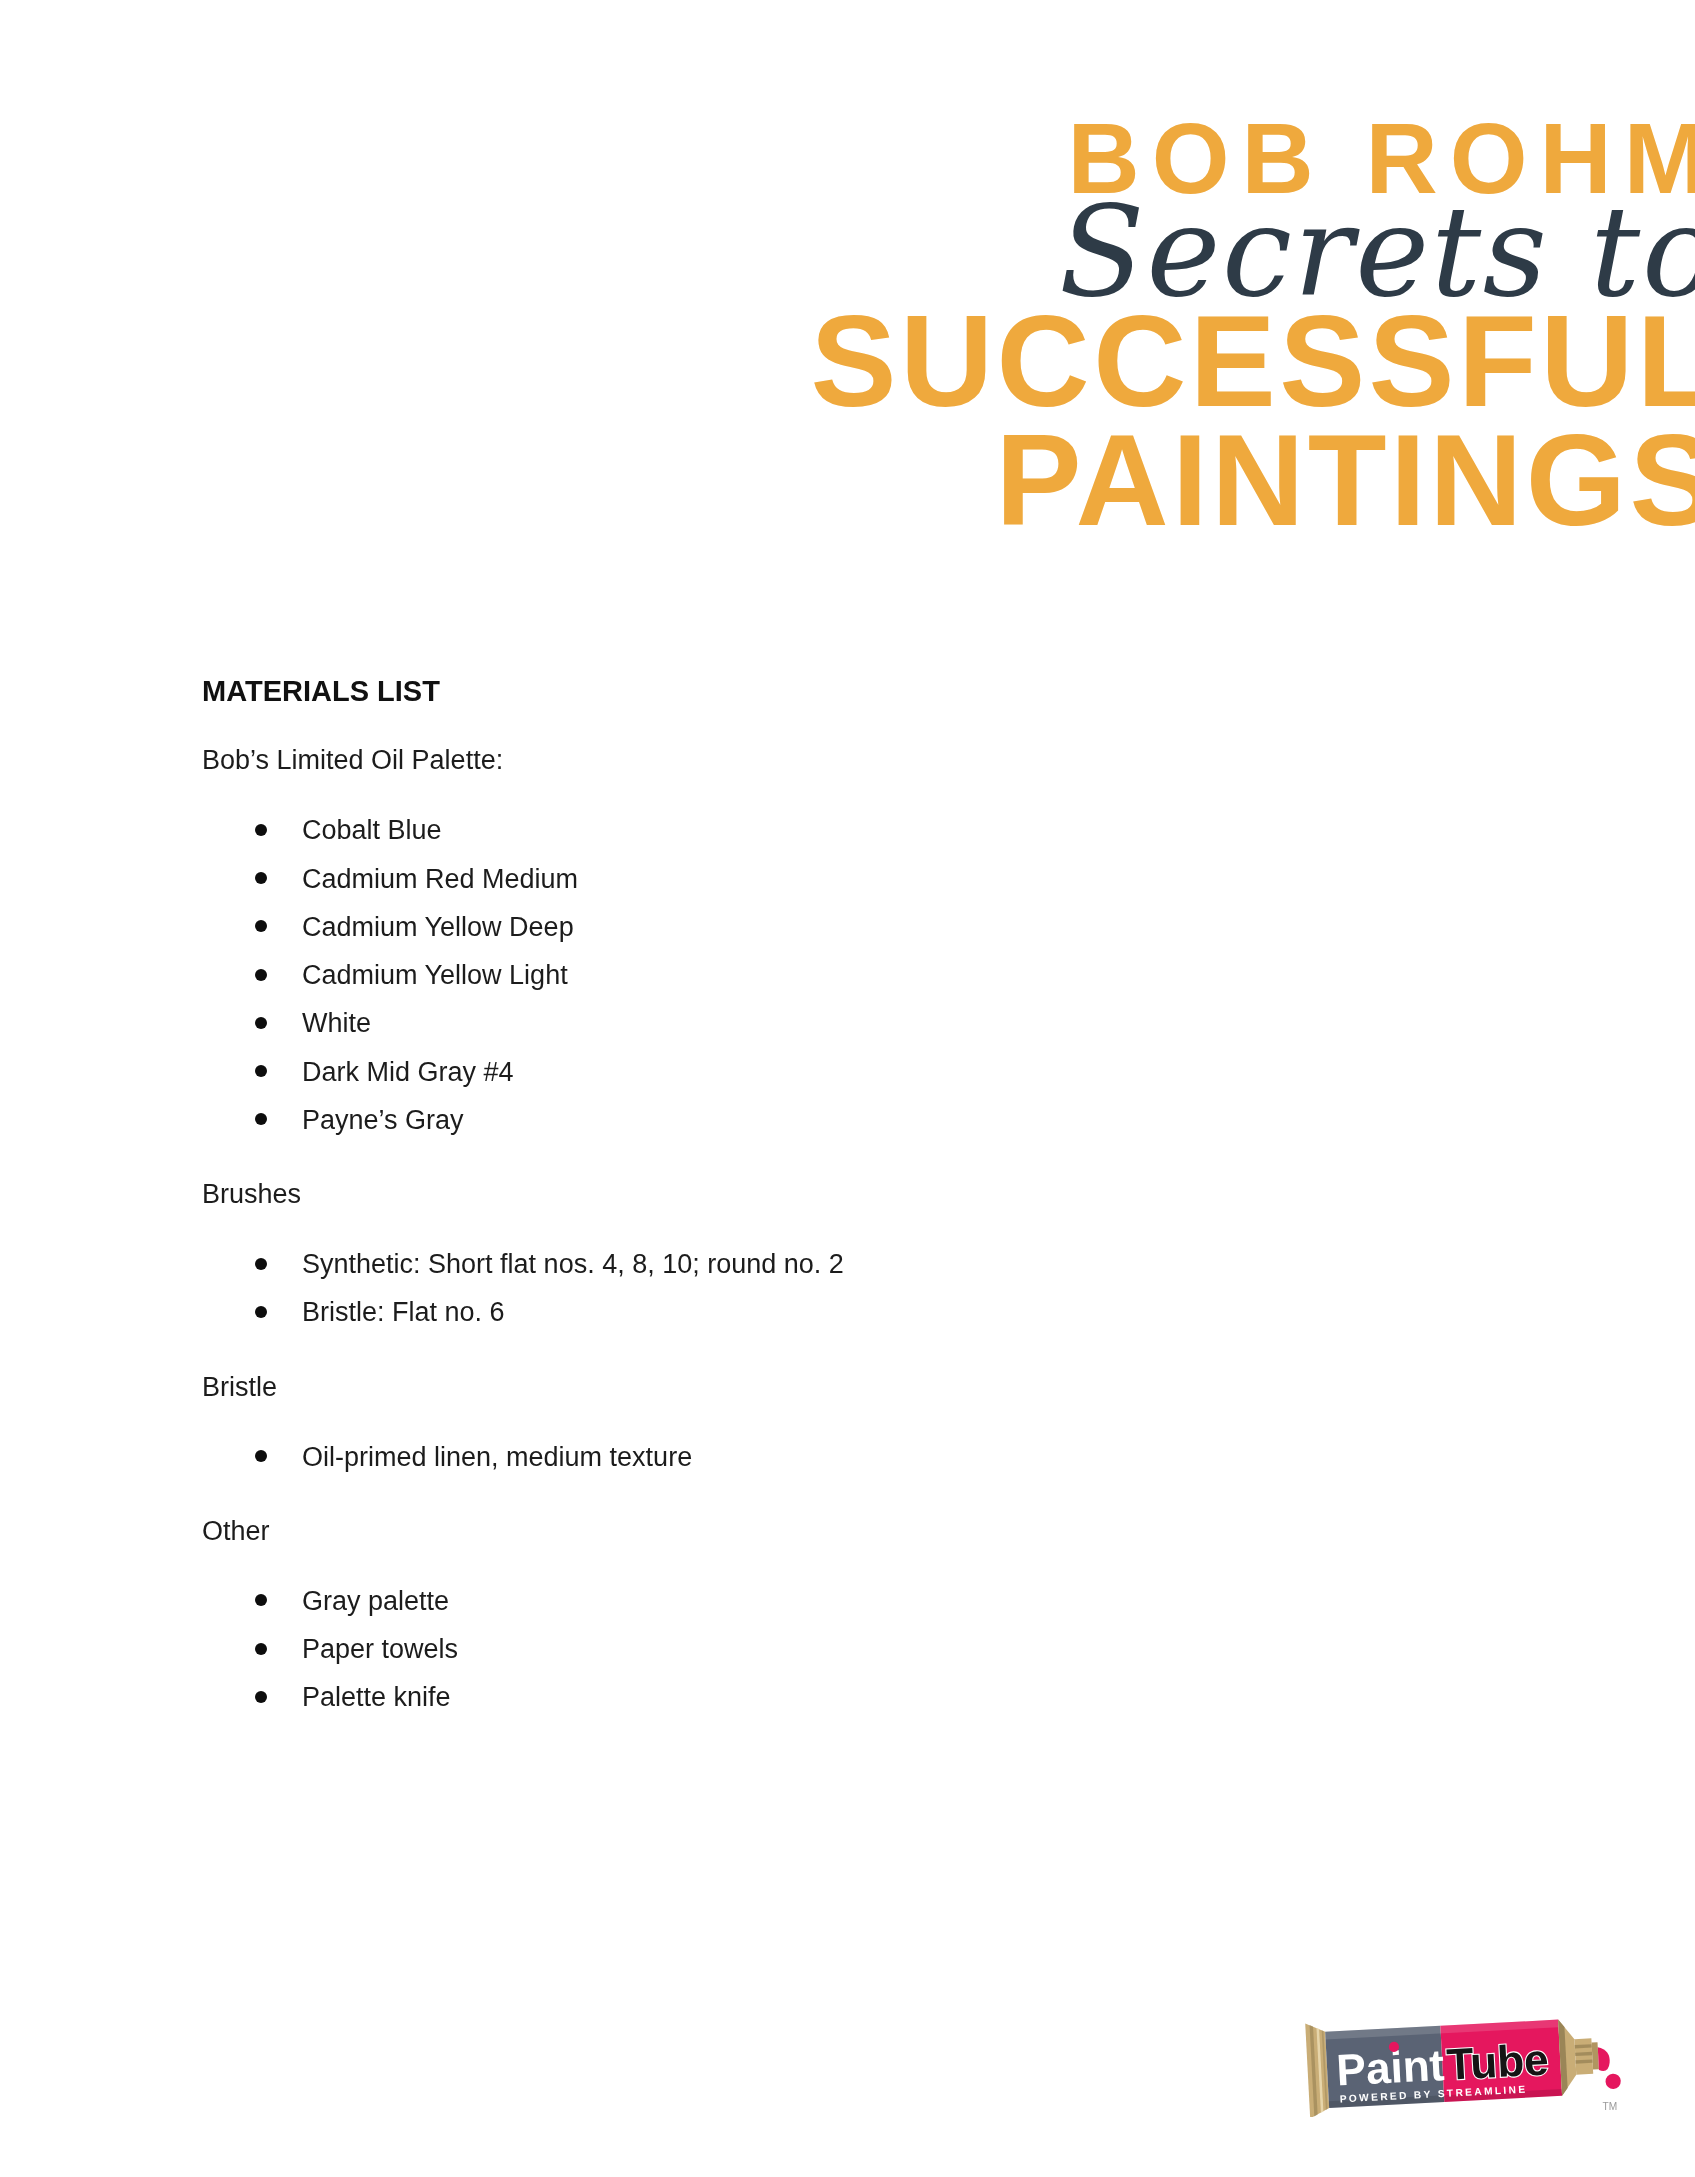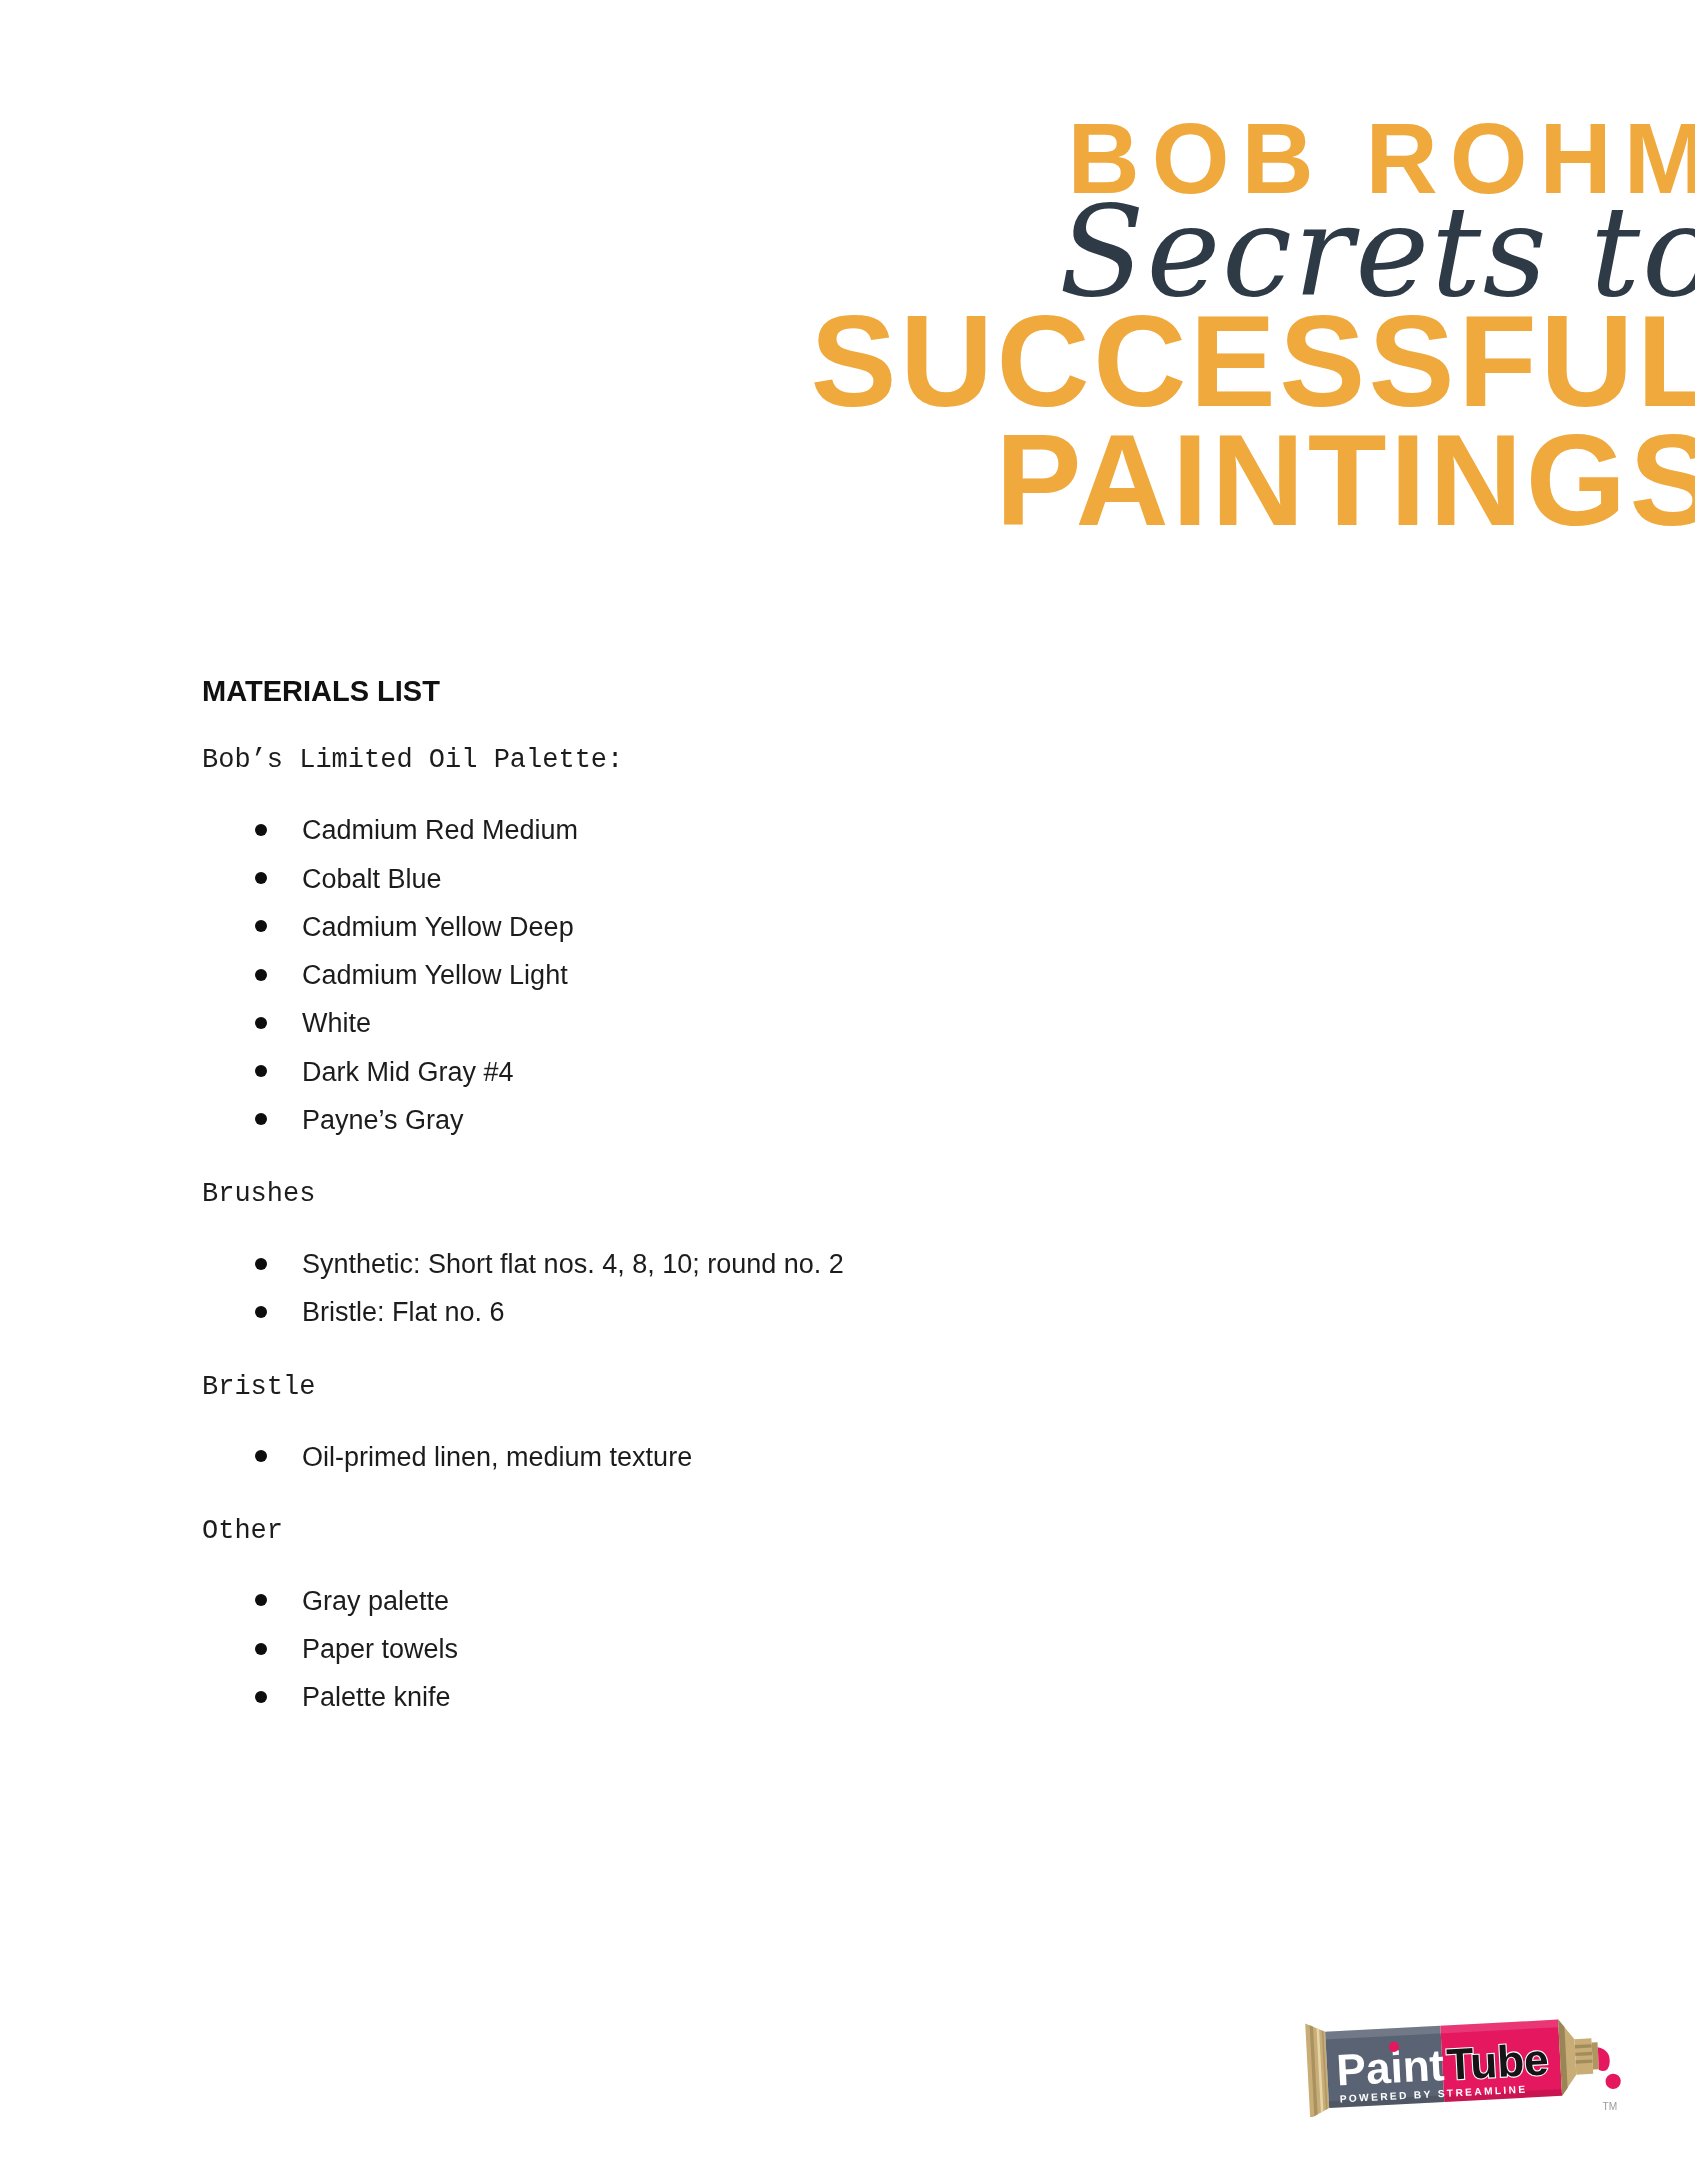--- a/index.html
+++ b/index.html
@@ -64,21 +64,20 @@
   .content h1 {
     font-size: 29px;
     font-weight: 700;
     line-height: 1.15;
     margin: 1px 0 37px 0;
     color: #111111;
   }
   .section-title {
     line-height: 1.15;
     margin: 0 0 39px 0;
-    font-family: Liberation Mono, monospace;
   }
   ul.bullets {
     list-style: none;
     margin: 0 0 44px 0;
     padding: 0;
   }
   ul.bullets li {
     position: relative;
     padding-left: 100px;
     line-height: 1.12;
@@ -114,22 +113,22 @@
     <div class="logo-line2">Secrets to</div>
     <div class="logo-line3">SUCCESSFUL</div>
     <div class="logo-line4">PAINTINGS</div>
   </header>
 
   <main class="content">
     <h1>MATERIALS LIST</h1>
     <div id="sections">
         <div class="section-title">Bob’s Limited Oil Palette:</div>
         <ul class="bullets">
+          <li>Cobalt Blue</li>
           <li>Cadmium Red Medium</li>
-          <li>Cobalt Blue</li>
           <li>Cadmium Yellow Deep</li>
           <li>Cadmium Yellow Light</li>
           <li>White</li>
           <li>Dark Mid Gray #4</li>
           <li>Payne’s Gray</li>
         </ul>
         <div class="section-title">Brushes</div>
         <ul class="bullets">
           <li>Synthetic: Short flat nos. 4, 8, 10; round no. 2</li>
           <li>Bristle: Flat no. 6</li>

